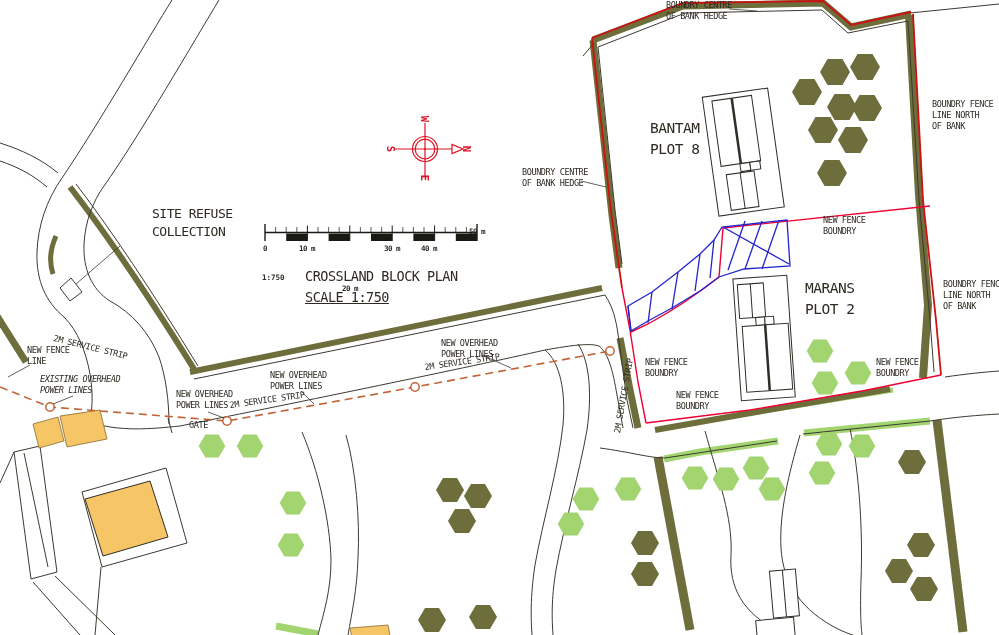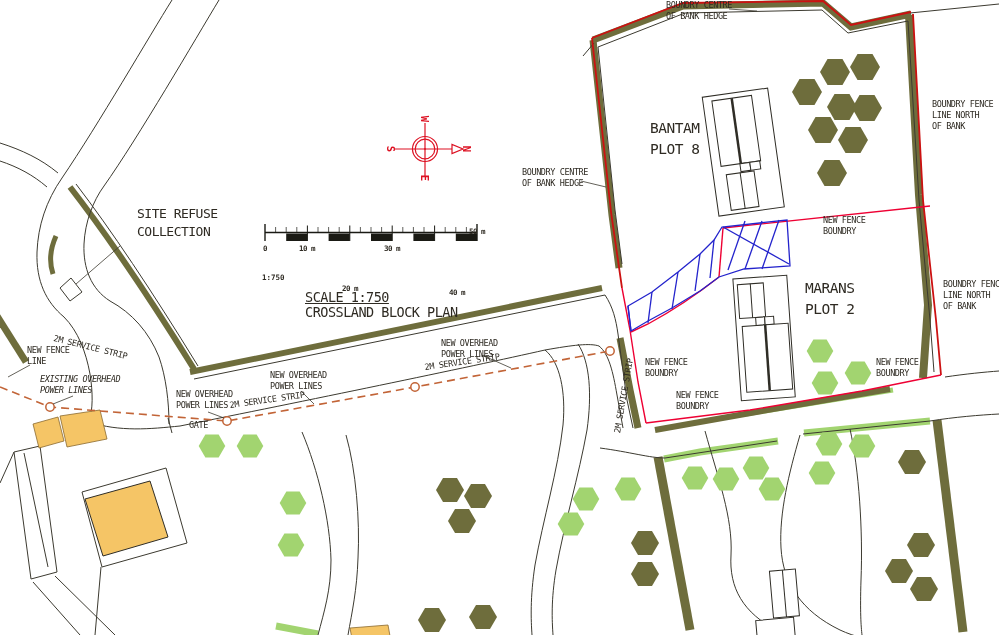--- a/index.html
+++ b/index.html
@@ -1,21 +1,21 @@
 <!DOCTYPE html>
 <html><head>
 <meta charset="utf-8">
 <style>
   html,body{margin:0;padding:0;background:#ffffff;}
   #plan{position:relative;width:999px;height:635px;background:#ffffff;overflow:hidden;
         font-family:"DejaVu Sans Mono",monospace;}
   #plan svg{position:absolute;left:0;top:0;}
   .lbl{position:absolute;color:#2e2a22;white-space:pre;z-index:5;}
   .s8 {font-size:8.5px;line-height:1.32;letter-spacing:-0.4px;}
-  .s13{font-size:13px;line-height:1.4;letter-spacing:-0.5px;}
+  .s13{font-size:13px;line-height:1.4;letter-spacing:-0.5px;margin-left:15px;}
   .s14{font-size:13.5px;line-height:1.5;letter-spacing:-0.5px;}
   .s15{font-size:14.5px;line-height:1.45;letter-spacing:-0.5px;}
   .tick{font-size:7.5px;font-weight:700;width:26px;text-align:center;letter-spacing:-0.5px;}
 </style>
 </head>
 <body>
 
 <div id="plan">
 
 <svg width="999" height="635" viewBox="0 0 999 635">
@@ -246,28 +246,28 @@
           <line x1="466.4" y1="227" x2="466.4" y2="232.5"></line>
     </g>
     <rect x="286.2" y="233.5" width="21.2" height="7.5" stroke="none"></rect>
     <rect x="328.6" y="233.5" width="21.2" height="7.5" stroke="none"></rect>
     <rect x="371" y="233.5" width="21.2" height="7.5" stroke="none"></rect>
     <rect x="413.4" y="233.5" width="21.2" height="7.5" stroke="none"></rect>
     <rect x="455.8" y="233.5" width="21.2" height="7.5" stroke="none"></rect>
   </g>
 </svg>
 
-<div class="lbl s14" style="left:305px;top:266px;margin-top:36px;">CROSSLAND BLOCK PLAN</div>
+<div class="lbl s14" style="left:305px;top:266px;">CROSSLAND BLOCK PLAN</div>
 <div class="lbl s14" style="left:305px;top:287px;text-decoration:underline;">SCALE 1:750</div>
 
 <div class="lbl tick" style="left:252px;top:244px;">0</div>
 <div class="lbl tick" style="left:294px;top:244px;">10 m</div>
 <div class="lbl tick" style="left:337px;top:244px;margin-top:40px;">20 m</div>
 <div class="lbl tick" style="left:379px;top:244px;">30 m</div>
-<div class="lbl tick" style="left:444px;top:244px;margin-top:44px;">40 m</div>
+<div class="lbl tick" style="left:416px;top:244px;">40 m</div>
 <div class="lbl tick" style="left:464px;top:227px;">50 m</div>
 <div class="lbl" style="left:262px;top:273px;font-size:7.5px;font-weight:700;">1:750</div>
 
 <div class="lbl s13" style="left:137px;top:205px;">SITE REFUSE
 COLLECTION</div>
 <div class="lbl s15" style="left:650px;top:118px;">BANTAM
 PLOT 8</div>
 <div class="lbl s15" style="left:805px;top:278px;">MARANS
 PLOT 2</div>
 <div class="lbl s8" style="left:157px;top:420px;padding-left:32px;">GATE</div>

